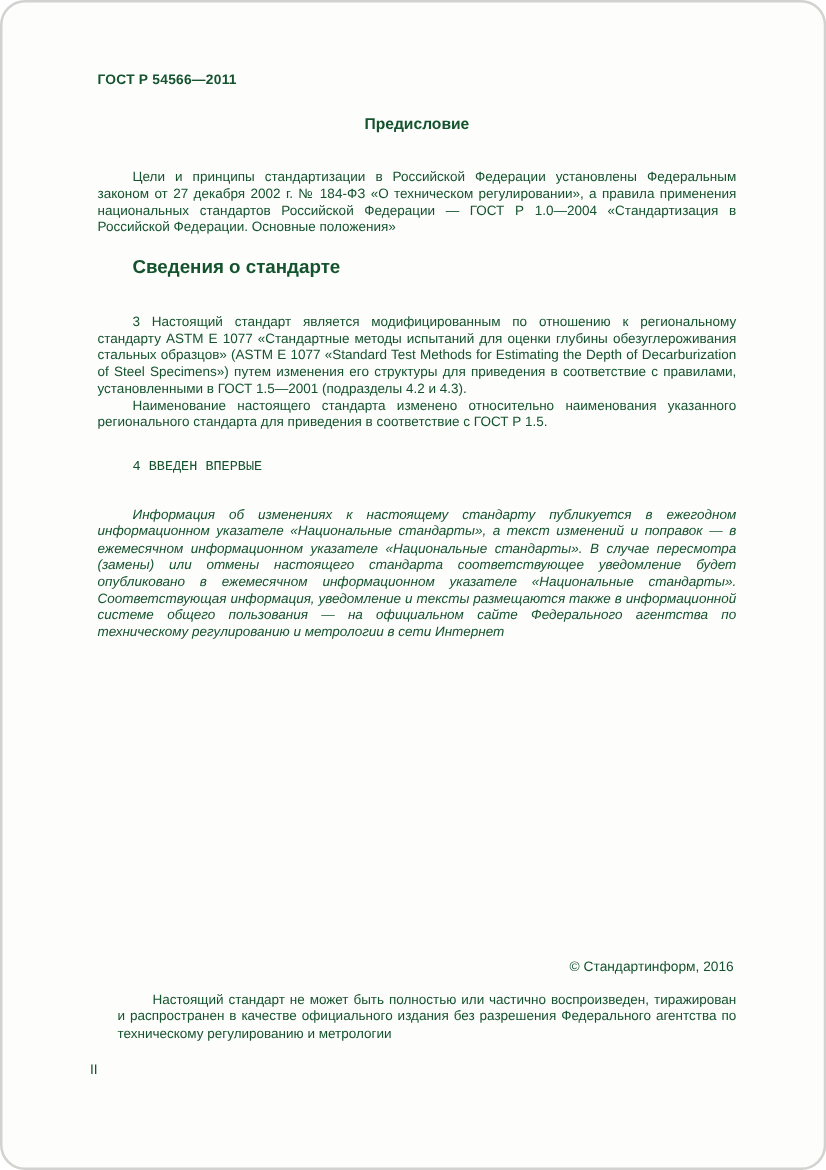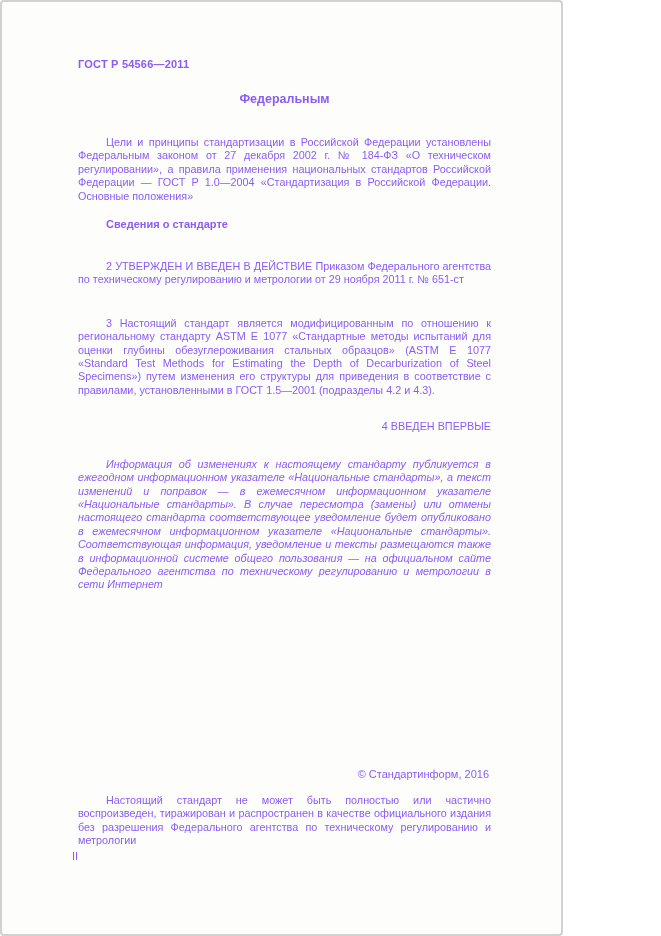--- a/index.html
+++ b/index.html
@@ -3,26 +3,26 @@
 <meta charset="utf-8">
 <style>
   * { margin: 0; padding: 0; box-sizing: border-box; }
   html, body { width: 661px; height: 936px; }
   body {
     background: #ffffff;
     font-family: "Liberation Sans", sans-serif;
   }
   .page {
     position: relative;
-    width: 563px;
+    width: 661px;
     height: 936px;
     background: #fdfdfc;
     border: 2px solid #d2d2d0;
-    border-radius: 4px;
-    color: #8b5cf6;
+    border-radius: 20px;
+    color: #14532d;
     overflow: hidden;
   }
   .content {
     padding: 56px 70px 0 76px;
   }
   .doc-header {
     font-size: 11px;
     font-weight: bold;
     letter-spacing: 0.2px;
   }
@@ -35,43 +35,44 @@
   .para {
     font-size: 10.8px;
     line-height: 13.4px;
     text-align: justify;
     text-indent: 28px;
     margin-top: 30px;
   }
   .para.continuation { margin-top: 0; }
   .section-heading {
     margin-top: 15px;
-    font-size: 11px;
+    font-size: 15px;
     font-weight: bold;
     text-indent: 28px;
   }
   .item4 {
     margin-top: 23px;
-    text-align: right;
+    text-align: left;
+    font-family: Liberation Mono, monospace;
   }
   .info-notice {
     margin-top: 24px;
     font-style: italic;
   }
   .copyright {
     position: absolute;
     top: 766px;
     right: 72px;
     font-size: 11px;
     text-align: right;
   }
   .restriction {
     position: absolute;
     top: 792px;
-    left: 76px;
+    left: 92px;
     right: 70px;
     font-size: 10.8px;
     line-height: 13.4px;
     text-align: justify;
     text-indent: 28px;
   }
   .page-number {
     position: absolute;
     top: 848px;
     left: 70px;
@@ -79,31 +80,31 @@
   }
 </style>
 </head>
 <body>
 
 <div class="page">
   <div class="content">
 
     <div class="doc-header">ГОСТ Р 54566—2011</div>
 
-    <div class="title">Федеральным</div>
+    <div class="title">Предисловие</div>
 
     <p class="para">Цели и принципы стандартизации в Российской Федерации установлены Федеральным законом от 27 декабря 2002 г. № 184-ФЗ «О техническом регулировании», а правила применения национальных стандартов Российской Федерации — ГОСТ Р 1.0—2004 «Стандартизация в Российской Федерации. Основные положения»</p>
 
     <div class="section-heading">Сведения о стандарте</div>
 
 
-    <p class="para">2 УТВЕРЖДЕН И ВВЕДЕН В ДЕЙСТВИЕ Приказом Федерального агентства по техническому регулированию и метрологии от 29 ноября 2011 г. № 651-ст</p>
 
     <p class="para">3 Настоящий стандарт является модифицированным по отношению к региональному стандарту ASTM E 1077 «Стандартные методы испытаний для оценки глубины обезуглероживания стальных образцов» (ASTM E 1077 «Standard Test Methods for Estimating the Depth of Decarburization of Steel Specimens») путем изменения его структуры для приведения в соответствие с правилами, установленными в ГОСТ 1.5—2001 (подразделы 4.2 и 4.3).</p>
 
+    <p class="para continuation">Наименование настоящего стандарта изменено относительно наименования указанного регионального стандарта для приведения в соответствие с ГОСТ Р 1.5.</p>
 
 
     <p class="para item4">4 ВВЕДЕН ВПЕРВЫЕ</p>
 
     <p class="para info-notice">Информация об изменениях к настоящему стандарту публикуется в ежегодном информационном указателе «Национальные стандарты», а текст изменений и поправок — в ежемесячном информационном указателе «Национальные стандарты». В случае пересмотра (замены) или отмены настоящего стандарта соответствующее уведомление будет опубликовано в ежемесячном информационном указателе «Национальные стандарты». Соответствующая информация, уведомление и тексты размещаются также в информационной системе общего пользования — на официальном сайте Федерального агентства по техническому регулированию и метрологии в сети Интернет</p>
 
   </div>
 
   <div class="copyright">©  Стандартинформ, 2016</div>
 

